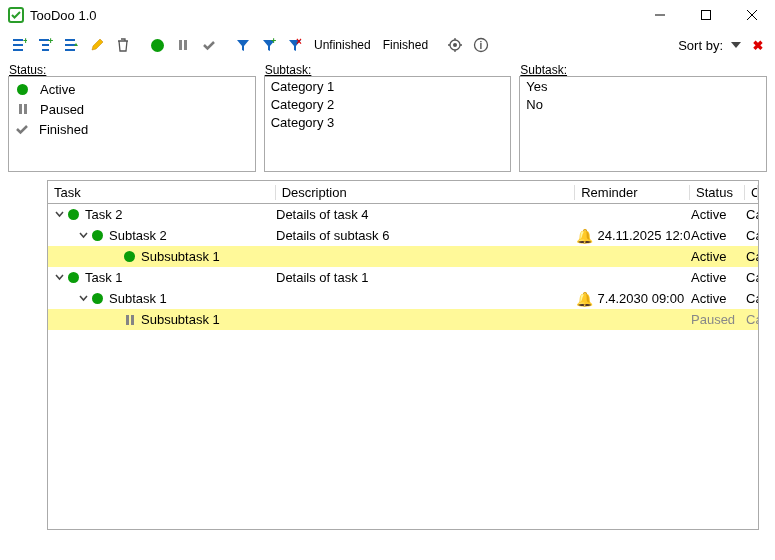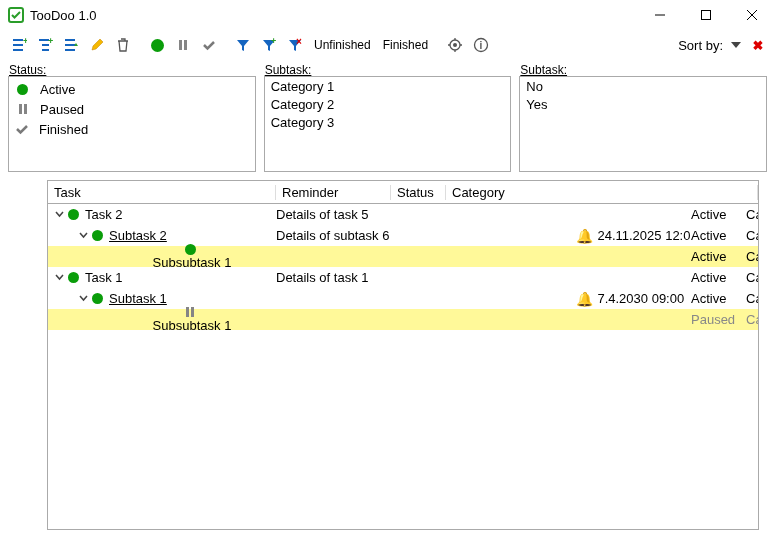--- a/index.html
+++ b/index.html
@@ -34,22 +34,22 @@
 .gbody { border: 1px solid #aaa; border-top: none; height: 326px; overflow: auto; }
 .grow { display: flex; align-items: center; height: 21px; justify-content: center; }
 .grow.hl { background: #fff999; }
 .gcol { overflow: hidden; white-space: nowrap; }
 .c-task { width: 228px; display: flex; align-items: center; }
 .c-desc { width: 300px; }
 .c-rem { width: 115px; display: flex; align-items: center; gap: 4px; }
 .c-stat { width: 55px; }
 .c-cat { flex: 1; }
 .indent0 { padding-left: 4px; }
-.indent1 { padding-left: 28px; text-decoration: underline; }
-.indent2 { padding-left: 60px; flex-direction: column; }
+.indent1 { padding-left: 28px; }
+.indent2 { padding-left: 60px; }
 .expander { width: 14px; display: inline-flex; justify-content: center; color: #555; font-size: 10px; }
 .dot-active { width: 11px; height: 11px; border-radius: 50%; background: #0a9d0a; display: inline-block; margin: 0 6px 0 2px; flex-shrink:0; }
 .pause-icon { display: inline-flex; width: 11px; height: 11px; margin: 0 6px 0 2px; align-items:center; justify-content:center; flex-shrink:0; }
 .pause-icon span { width: 3px; height: 10px; background: #858585; display:inline-block; margin: 0 1px; }
 .check-icon { display: inline-flex; width: 14px; height: 14px; margin: 0 4px 0 0; align-items:center; justify-content:center; color:#7a7a7a; flex-shrink:0; }
 .bell { color: #f5b800; font-size: 14px; }
 .muted { color: #888; }
 </style>
 </head>
 <body>
@@ -217,45 +217,46 @@
     <div class="panel-label">Subtask:</div>
     <div class="panel-body">
       <div class="cat-row">Category 1</div>
       <div class="cat-row">Category 2</div>
       <div class="cat-row">Category 3</div>
     </div>
   </div>
   <div class="panel">
     <div class="panel-label">Subtask:</div>
     <div class="panel-body">
+      <div class="rem-row">Yes</div>
       <div class="rem-row">No</div>
-      <div class="rem-row">Yes</div>
     </div>
   </div>
 </div>
 
 <div class="grid">
   <div class="ghead">
     <div class="gcol c-task" style="padding-left:6px">Task</div>
+    <div class="gcol c-desc">Description</div>
     <div class="gcol c-rem">Reminder</div>
     <div class="gcol c-stat">Status</div>
     <div class="gcol c-cat">Category</div>
   </div>
   <div class="gbody" id="gbody">
       <div class="grow">
         <div class="gcol c-task indent0">
           <span class="expander">
             <svg width="9" height="9">
               <path d="M1 2l3.5 4L8 2" stroke="#444" stroke-width="1.5" fill="none"></path>
             </svg>
           </span>
           <span class="dot-active"></span>
           <span>Task 2</span>
         </div>
-        <div class="gcol c-desc">Details of task 5</div>
+        <div class="gcol c-desc">Details of task 4</div>
         <div class="gcol c-rem">
           <span></span>
         </div>
         <div class="gcol c-stat">Active</div>
         <div class="gcol c-cat">Category 3</div>
       </div>
       <div class="grow">
         <div class="gcol c-task indent1">
           <span class="expander">
             <svg width="9" height="9">

